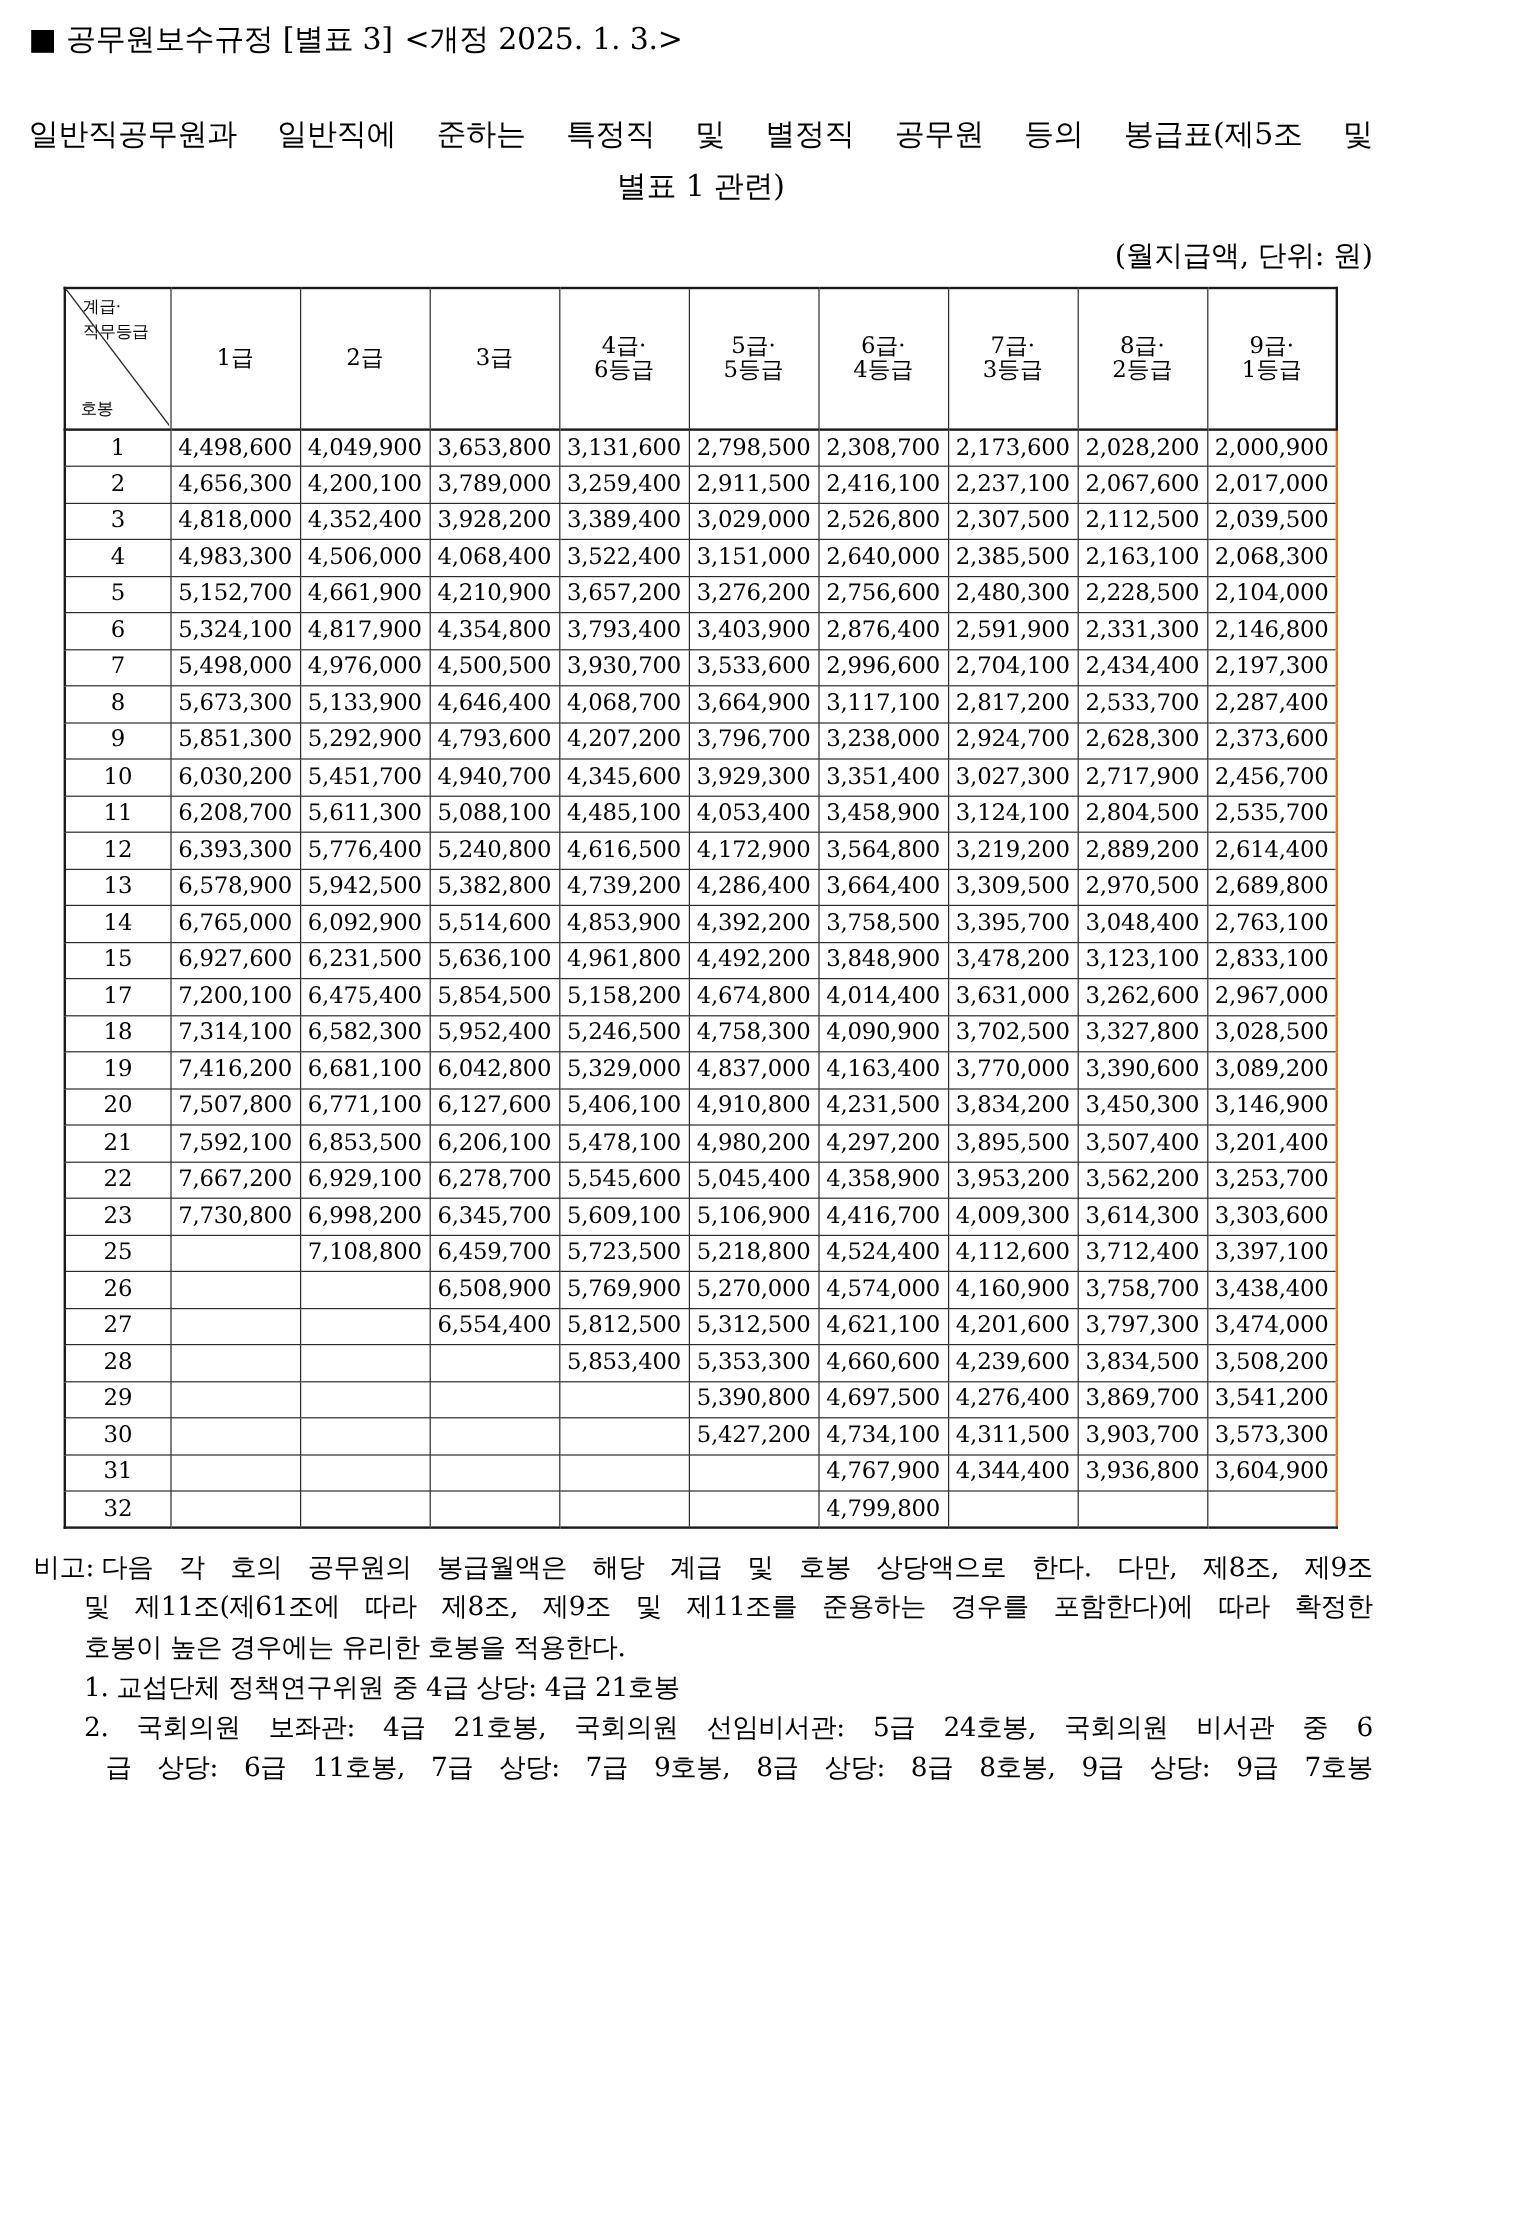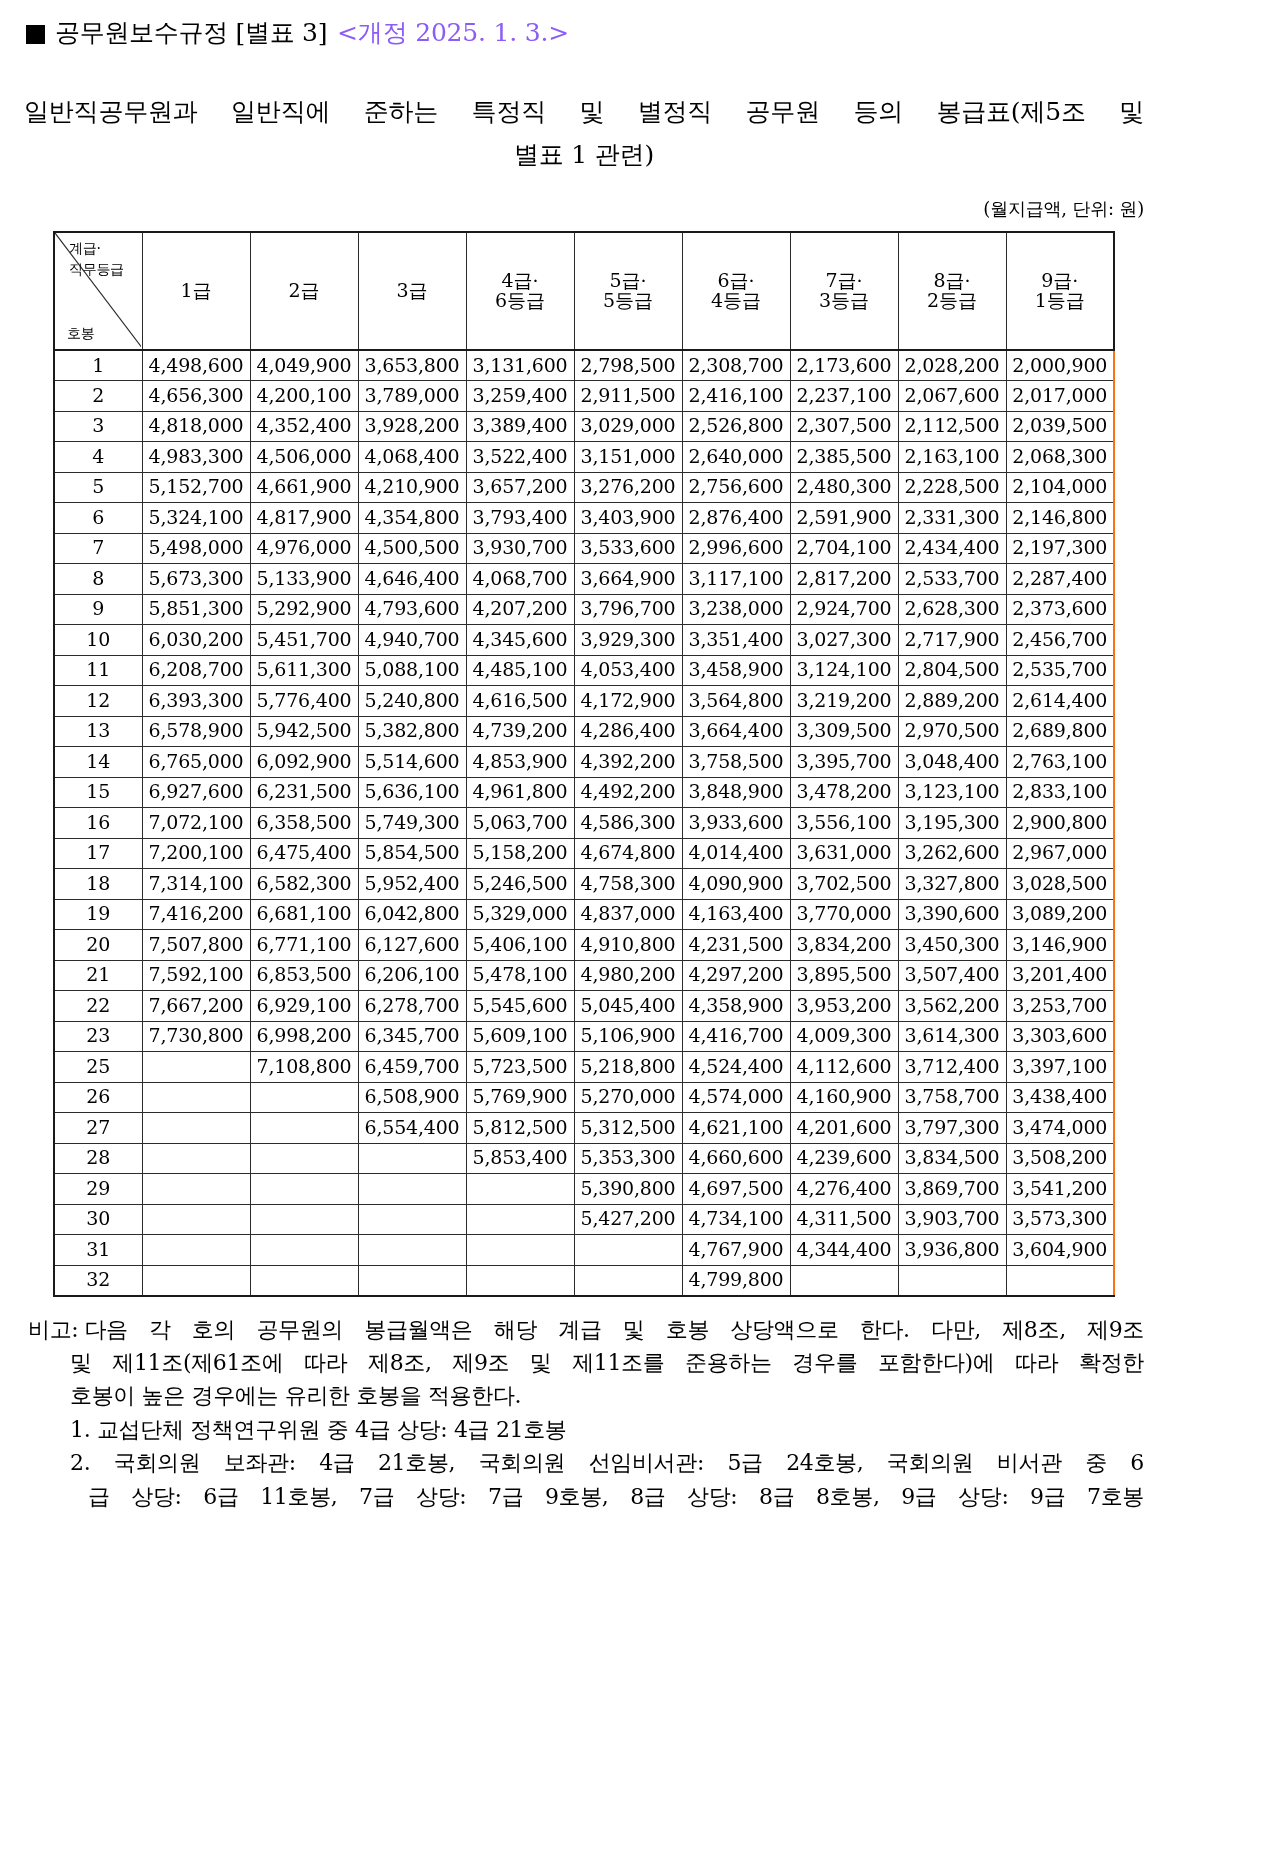--- a/index.html
+++ b/index.html
@@ -34,21 +34,21 @@
   .sq {
     display: inline-block;
     width: 19px;
     height: 19px;
     background: #000;
     flex: 0 0 auto;
     position: relative;
     top: 1px;
   }
   .doc-head .reg-name { letter-spacing: -0.3px; }
-  .doc-head .revision { color: #8b5cf6; letter-spacing: -0.2px; }
+  .doc-head .revision { color: #000000; letter-spacing: -0.2px; }
 
   
   .doc-title {
     margin: 40px 0 0 0;
     font-size: 25px;
     line-height: 1.62;
     text-align: justify;
     text-align-last: justify;
     letter-spacing: -0.2px;
     padding: 0 6px;
@@ -56,21 +56,21 @@
   .doc-title .l2 {
     display: block;
     text-align: center;
     text-align-last: center;
     margin-top: 2px;
   }
 
   
   .unit-note {
     text-align: right;
-    font-size: 18px;
+    font-size: 24px;
     margin: 22px 6px 10px 0;
     letter-spacing: -0.2px;
   }
 
   
   table.pay {
     border-collapse: collapse;
     width: 1058px;
     margin: 0 auto;
     table-layout: fixed;
@@ -423,32 +423,20 @@
           <td class="amt">6,231,500</td>
           <td class="amt">5,636,100</td>
           <td class="amt">4,961,800</td>
           <td class="amt">4,492,200</td>
           <td class="amt">3,848,900</td>
           <td class="amt">3,478,200</td>
           <td class="amt">3,123,100</td>
           <td class="amt">2,833,100</td>
         </tr>
         <tr>
-          <td class="step-no">16</td>
-          <td class="amt">7,072,100</td>
-          <td class="amt">6,358,500</td>
-          <td class="amt">5,749,300</td>
-          <td class="amt">5,063,700</td>
-          <td class="amt">4,586,300</td>
-          <td class="amt">3,933,600</td>
-          <td class="amt">3,556,100</td>
-          <td class="amt">3,195,300</td>
-          <td class="amt">2,900,800</td>
-        </tr>
-        <tr>
           <td class="step-no">17</td>
           <td class="amt">7,200,100</td>
           <td class="amt">6,475,400</td>
           <td class="amt">5,854,500</td>
           <td class="amt">5,158,200</td>
           <td class="amt">4,674,800</td>
           <td class="amt">4,014,400</td>
           <td class="amt">3,631,000</td>
           <td class="amt">3,262,600</td>
           <td class="amt">2,967,000</td>

